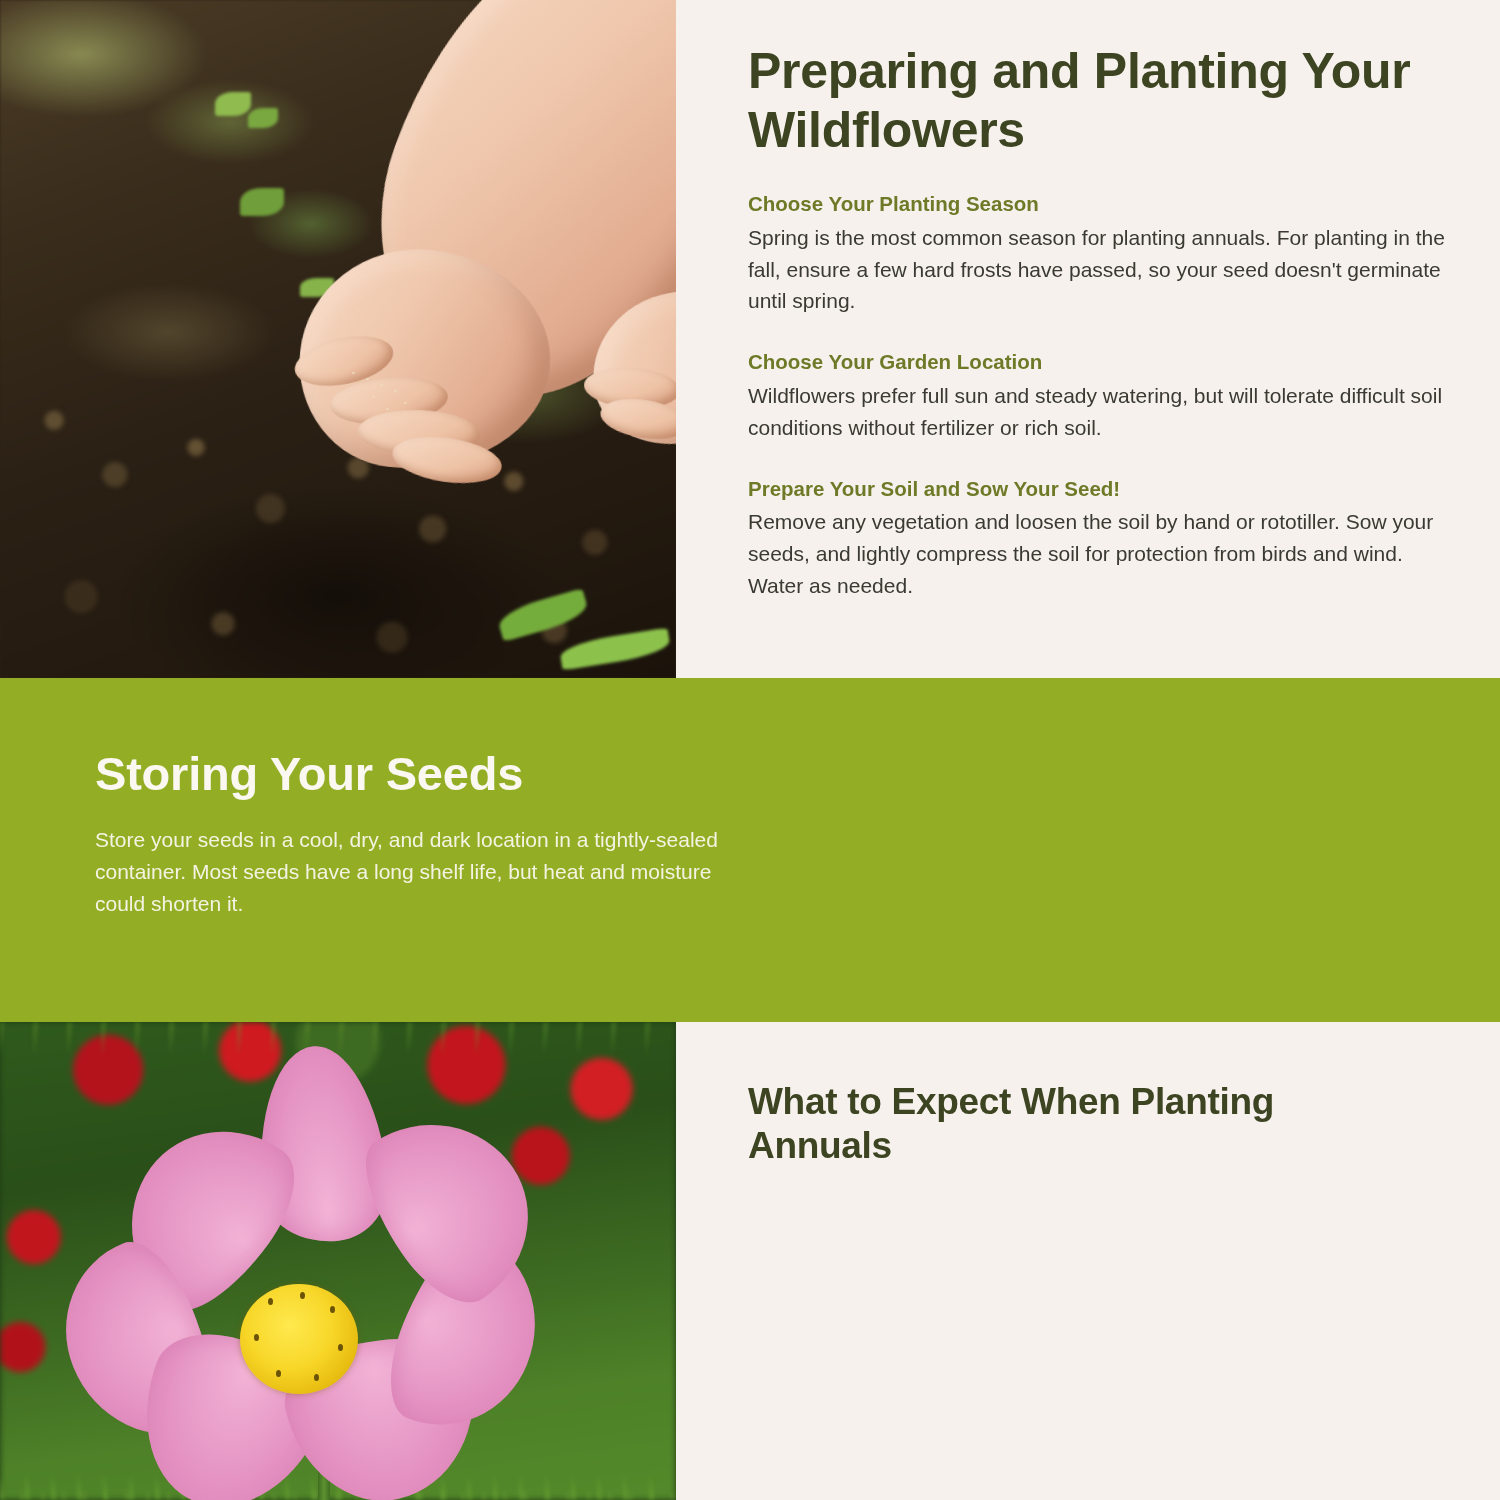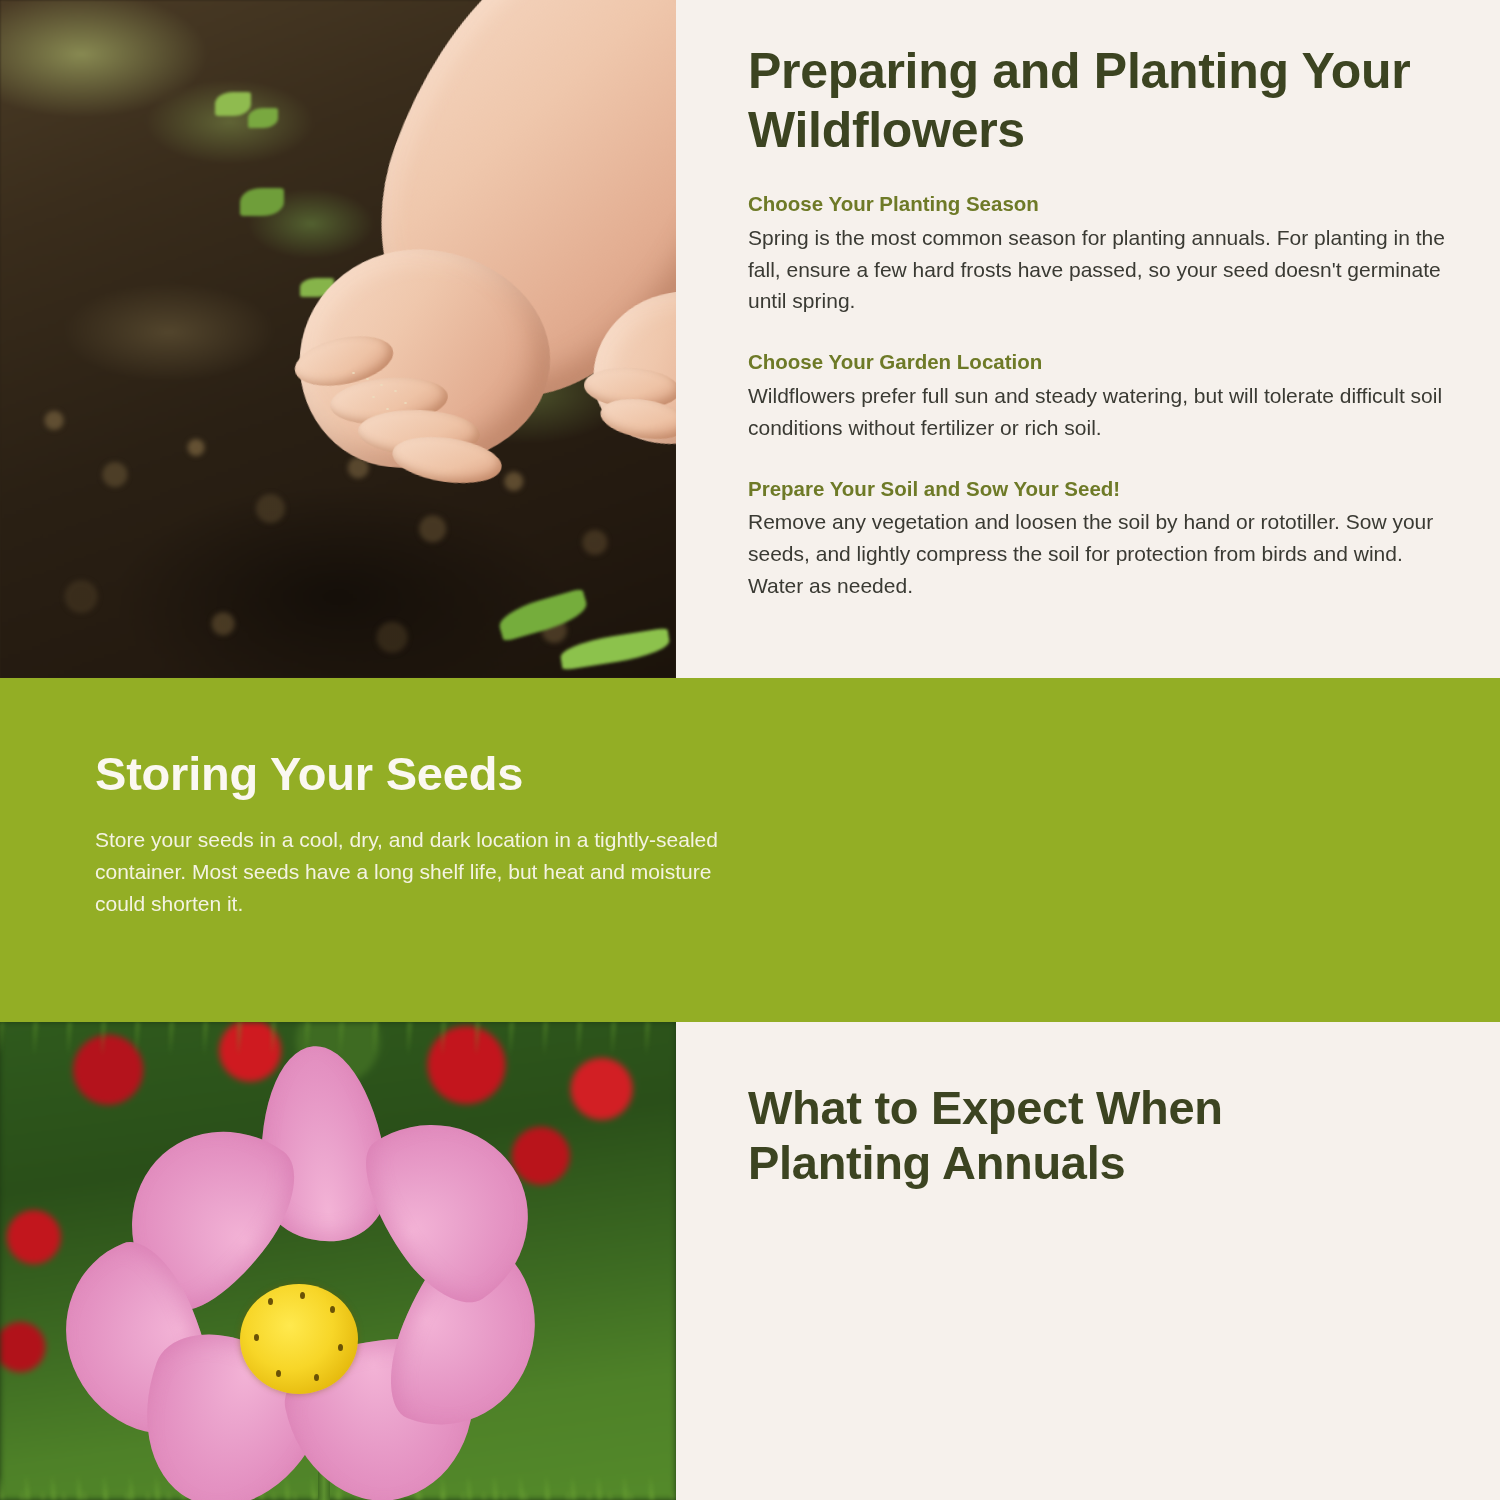--- a/index.html
+++ b/index.html
@@ -179,21 +179,21 @@
     border-radius:50%;
     box-shadow:0 0 6px rgba(120,90,0,.45);
   }
   .stamen { position:absolute; width:5px; height:7px; background:#6a5206; border-radius:50%; }
   .stem { position:absolute; background:linear-gradient(90deg,#3f6d20,#5d9130,#3f6d20); border-radius:2px; }
 
   #section3-text { position:absolute; left:676px; top:1022px; width:824px; height:478px; background:#F6F1EC; }
   .s3-inner { position:absolute; left:72px; top:58px; right:48px; }
   h2.sec3-title {
     color:#3C4421;
-    font-size:47px;
+    font-size:37px;
     font-weight:700;
     line-height:1.18;
     letter-spacing:-0.3px;
     max-width:660px;
   }
   .sec3-copy {
     color:#3a3a33;
     font-size:21px;
     line-height:1.52;
     margin-top:30px;

